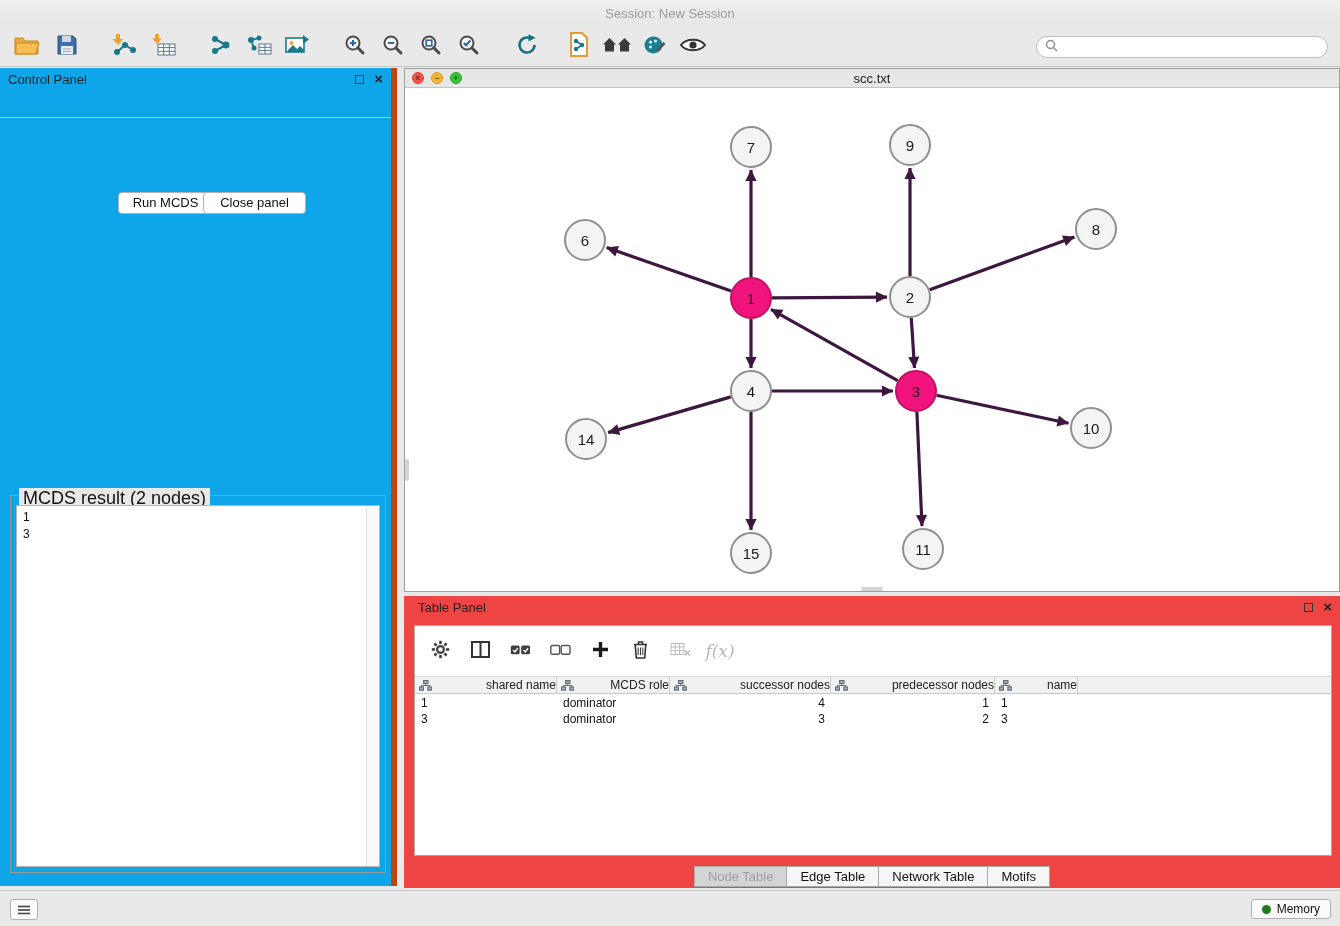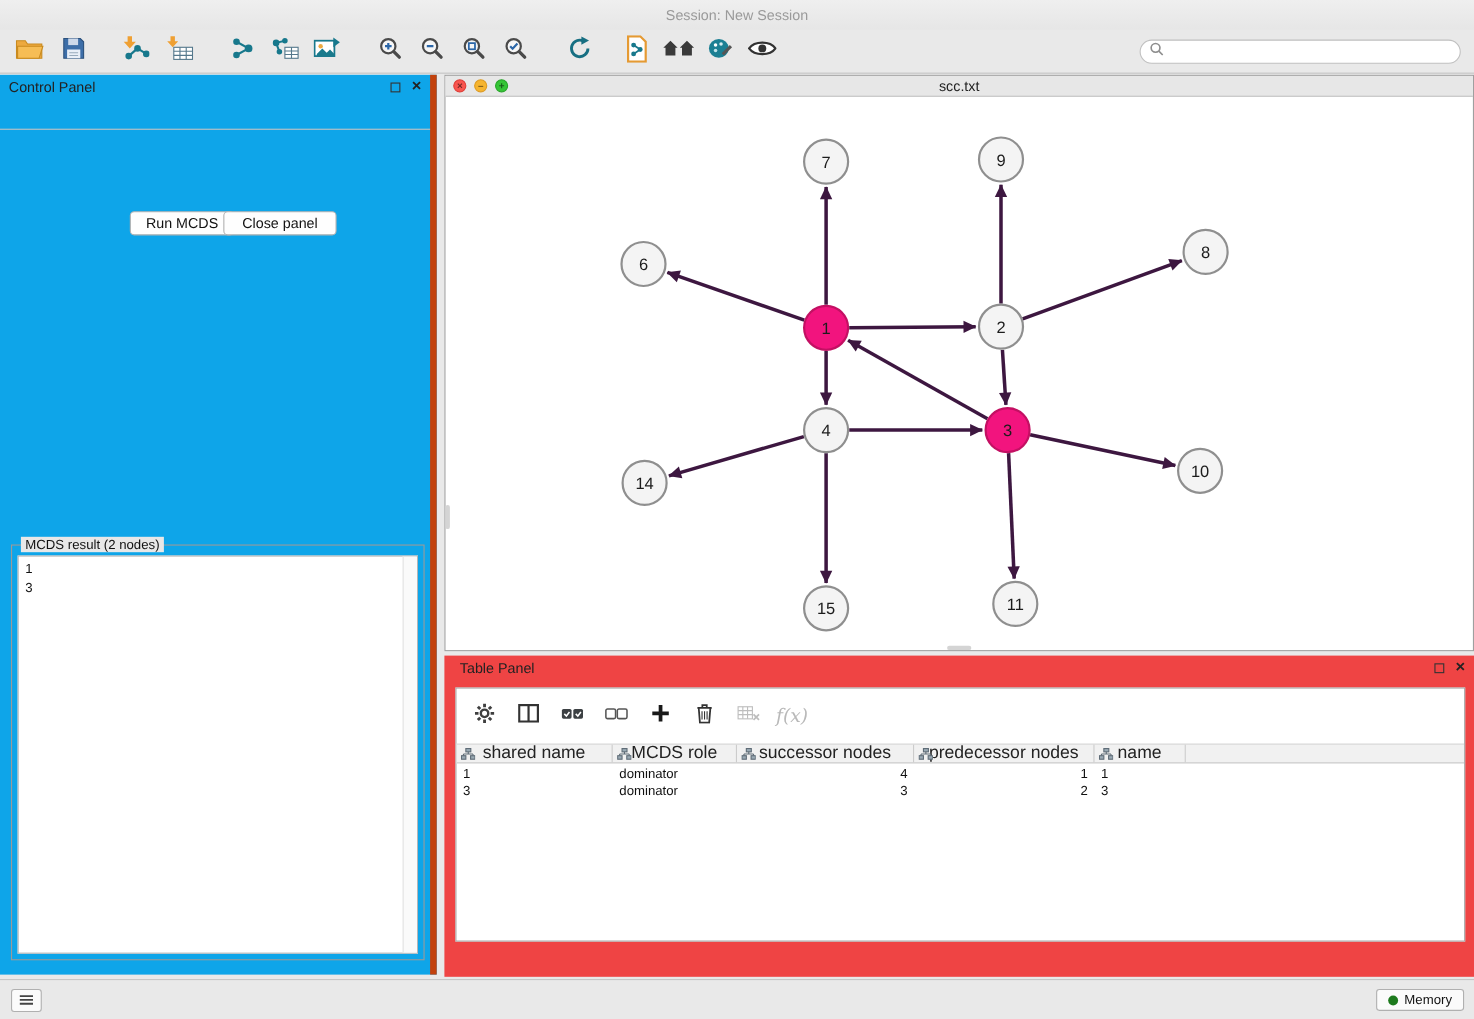--- a/index.html
+++ b/index.html
@@ -41,21 +41,21 @@
   .opt-label { position:absolute; top:69px; left:0; width:100%; text-align:center; font-size:13px; }
   .combo { position:absolute; left:44px; top:91px; width:312px; height:22px; background:#fff;
     border:1px solid #ababab; border-radius:4px; font-size:13px; line-height:20px; padding:0 22px 0 9px;
     white-space:nowrap; overflow:hidden; }
   .combo .stepper { position:absolute; right:4px; top:3px; }
   .btn { position:absolute; height:22px; background:#fefefe; border:1px solid #b2b2b2; border-radius:4px;
     font-size:13px; text-align:center; line-height:20px; }
   .btn-run { left:94px; top:124px; width:95px;margin-left:24px; }
   .btn-close { left:203px; top:124px; width:103px; }
   .result-box { position:absolute; left:10px; top:427px; width:376px; height:378px; border:1px solid #9a9a9a; }
-  .result-title { position:absolute; top:-8px; left:8px; background:#e8e8e8; padding:0 4px; font-size:12px; color:#111; }
+  .result-title { position:absolute; top:-8px; left:8px; background:#e8e8e8; padding:0 4px; font-size:18px; color:#111; }
   .result-inner { position:absolute; left:5px; right:5px; top:9px; bottom:5px; background:#fff; border:1px solid #b5b5b5;
     font-size:12px; padding:3px 6px; line-height:17px; }
   .result-scrollbar { position:absolute; right:6px; top:10px; bottom:6px; width:13px; background:#fafafa; border-left:1px solid #e2e2e2; }
   
   .net-window { position:absolute; left:404px; top:68px; width:936px; height:524px; background:#fff; border:1px solid #9f9f9f; }
   .net-titlebar { position:relative; height:19px; background:#e7e7e7; border-bottom:1px solid #c4c4c4;
     text-align:center; font-size:13px; line-height:19px; color:#222; }
   .traffic { position:absolute; left:7px; top:3px; display:flex; gap:7px; }
   .light { width:12px; height:12px; border-radius:50%; font-size:9px; line-height:11px; text-align:center;
     color:rgba(0,0,0,.55); font-weight:bold; }
@@ -71,22 +71,22 @@
   .split-h { position:absolute; left:456px; bottom:0; width:22px; height:4px; background:#d4d4d4; border-radius:2px; }
   
   .table-panel { position:absolute; left:404px; top:596px; width:936px; height:292px; background:#ef4444; }
   .tp-header { position:relative; height:26px; font-size:13px; line-height:24px; padding-left:14px; color:#222; }
   .tp-body { position:absolute; left:10px; top:29px; width:918px; height:231px; background:#fff; border:1px solid #a8a8a8; overflow:hidden; }
   .tp-toolbar { position:absolute; left:0; right:0; top:0; height:50px; display:flex; align-items:center; padding-left:12px; gap:14px; }
   .tp-toolbar .tbtn { width:26px; height:26px; }
   .fx { font-family:"DejaVu Serif", serif; font-style:italic; font-size:17px; color:#b9b9b9; }
   .tp-head { position:absolute; left:0; right:0; top:50px; height:18px; display:flex;
     background:#f1f1f1; border-top:1px solid #d8d8d8; border-bottom:1px solid #c9c9c9; }
-  .th { position:relative; height:100%; border-right:1px solid #cccccc; font-size:16px; line-height:16px;
-    text-align:center; color:#222; overflow:hidden; }
+  .th { position:relative; height:100%; border-right:1px solid #cccccc; font-size:12px; line-height:16px;
+    text-align:right; color:#222; overflow:hidden; }
   .th .tree-ic { position:absolute; left:4px; top:3px; }
   .tp-rows { position:absolute; left:0; right:0; top:69px; }
   .tr { display:flex; height:16px; }
   .td { font-size:12px; line-height:16px; padding:0 6px; overflow:hidden; white-space:nowrap; }
   .tp-tabs { position:absolute; left:0; right:0; top:270px; display:flex; justify-content:center; }
   
   .statusbar { position:absolute; left:0; top:890px; width:1340px; height:36px; background:#e9e9e9; border-top:1px solid #c6c6c6; }
   .list-btn { position:absolute; left:10px; top:8px; width:28px; height:21px; border:1px solid #b0b0b0; border-radius:3px;
     background:#fbfbfb; display:flex; align-items:center; justify-content:center; }
   .memory-btn { position:absolute; right:9px; top:8px; height:20px; border:1px solid #b0b0b0; border-radius:3px;
@@ -496,20 +496,26 @@
         </div>
         <div class="tr">
           <div class="td" style="width: 142px; text-align: left;">3</div>
           <div class="td" style="width: 113px; text-align: left;">dominator</div>
           <div class="td" style="width: 161px; text-align: right;">3</div>
           <div class="td" style="width: 164px; text-align: right;">2</div>
           <div class="td" style="width: 83px; text-align: left;">3</div>
         </div>
       </div>
   </div>
+  <div class="tp-tabs" id="tp-tabs">
+      <div class="tp-tab active">Node Table</div>
+      <div class="tp-tab">Edge Table</div>
+      <div class="tp-tab">Network Table</div>
+      <div class="tp-tab">Motifs</div>
+    </div>
 </div>
 
 <div class="statusbar">
   <div class="list-btn">
     <span><svg width="14" height="10" viewBox="0 0 14 10">
           <g stroke="#444" stroke-width="1.6">
             <line x1="1" y1="1.5" x2="13" y2="1.5"></line>
             <line x1="1" y1="5" x2="13" y2="5"></line>
             <line x1="1" y1="8.5" x2="13" y2="8.5"></line>
           </g>

